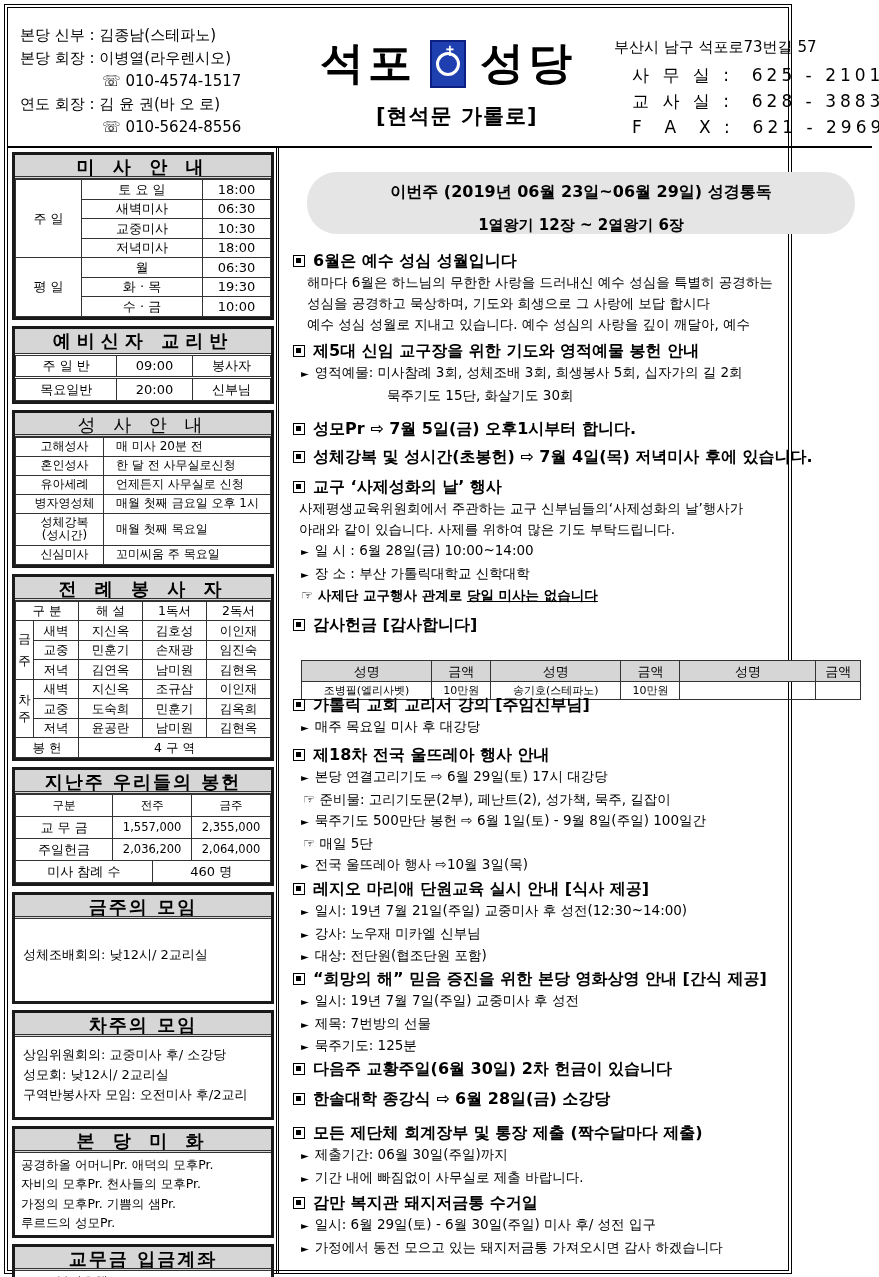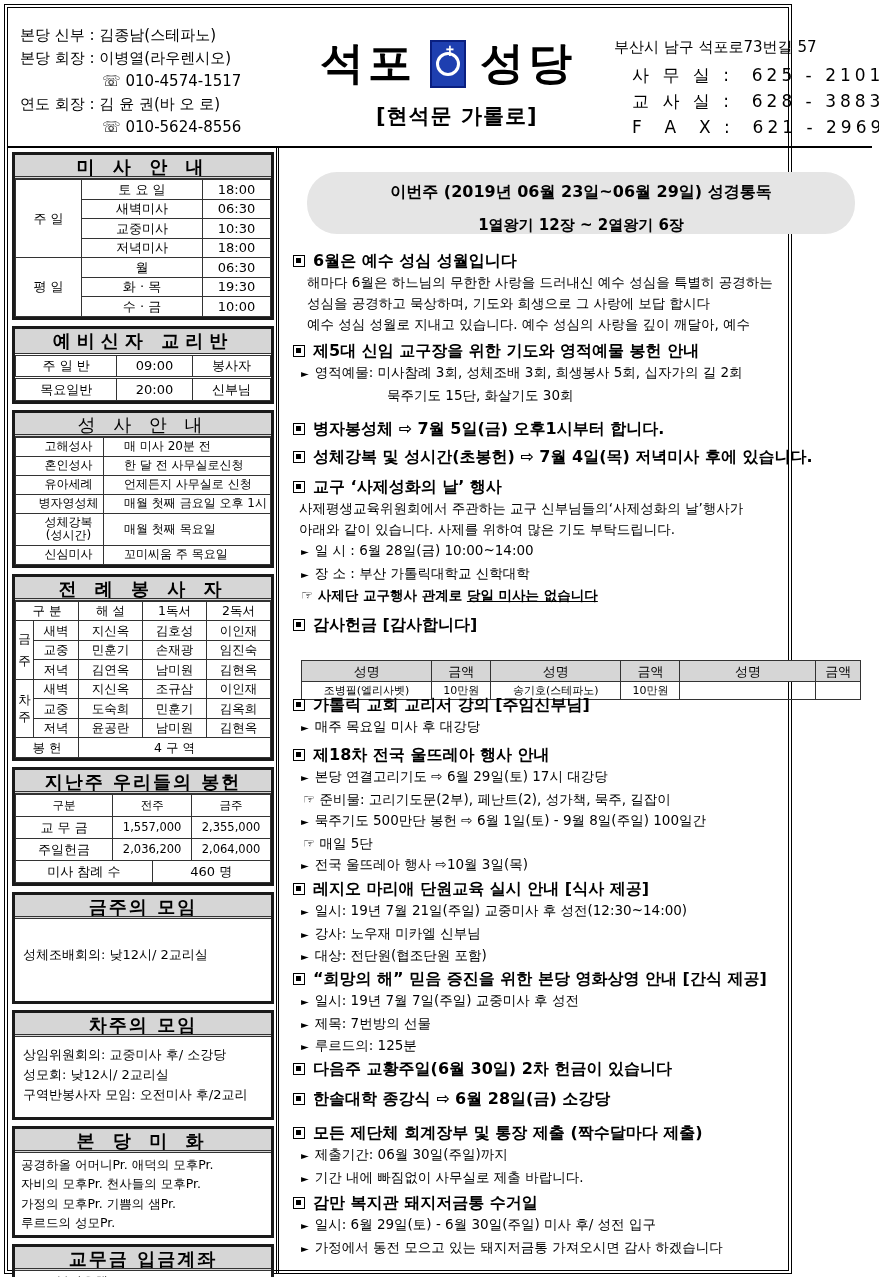--- a/index.html
+++ b/index.html
@@ -17,21 +17,21 @@
 .hr{position:absolute;left:606px;top:26px;font-size:15px;line-height:26px}
 .hr .addr{margin-bottom:2px}
 .hr .tel{font-size:17px;letter-spacing:4px;padding-left:18px;white-space:pre}
 .left{position:absolute;left:4px;top:144px;width:262px}
 .box{border:3px solid #1a1a1a;margin-bottom:6px;background:#fff}
 .box .bh{background:#d6d6d6;border-bottom:3px double #333;text-align:center;font-weight:bold;font-size:18px;letter-spacing:6px;height:24px;line-height:23px}
 table{border-collapse:collapse;width:100%}
 td{border:1px solid #333;font-size:13px;text-align:center;height:19px;line-height:17px;padding:0 2px}
 .mass td{height:19.5px}
 .catech td{height:23px;border-top:3px double #333}
-.sacr td{font-size:12px;height:19px;text-align:left;padding-left:20px}
+.sacr td{font-size:12px;height:19px;text-align:left;padding-left:12px}
 .sacr td:first-child{text-align:center}
 .serv td{font-size:12.5px;height:19.5px}
 .off td{font-size:11.5px;height:22px}
 .meet{font-size:13px;padding:8px 8px;line-height:20px}
 .flower{font-size:12.5px;padding:2px 6px;line-height:19.5px}
 .acct{font-size:13px;padding:2px 6px;text-align:center;line-height:17px}
 .right{position:absolute;left:268px;top:140px;width:596px;height:1126px;border-left:3px double #000}
 .bible{position:absolute;left:28px;top:24px;width:548px;height:62px;background:#e5e5e5;border-radius:30px;text-align:center;font-weight:bold}
 .bible .l1{font-size:16px;margin-top:10px}
 .bible .l2{font-size:15px;margin-top:13px}
@@ -304,21 +304,21 @@
           <span class="sq"></span>
           <span>제5대 신임 교구장을 위한 기도와 영적예물 봉헌 안내</span>
         </div>
    <div class="b"><span class="tri">►</span><span>영적예물: 미사참례 3회, 성체조배 3회, 희생봉사 5회, 십자가의 길 2회</span></div>
    <div class="b" style="padding-left:94px">묵주기도 15단, 화살기도 30회</div>
   </div>
 
   <div class="sec" style="top:270px">
    <div class="sh">
           <span class="sq"></span>
-          <span>병자봉성체 ⇨ 7월 5일(금) 오후1시부터 합니다.</span>
+          <span>성모Pr ⇨ 7월 5일(금) 오후1시부터 합니다.</span>
         </div>
   </div>
   <div class="sec" style="top:298px">
    <div class="sh">
           <span class="sq"></span>
           <span>성체강복 및 성시간(초봉헌) ⇨ 7월 4일(목) 저녁미사 후에 있습니다.</span>
         </div>
   </div>
 
   <div class="sec" style="top:328px">
@@ -390,21 +390,21 @@
    <div class="b"><span class="tri">►</span><span>대상: 전단원(협조단원 포함)</span></div>
   </div>
 
   <div class="sec" style="top:820px">
    <div class="sh">
           <span class="sq"></span>
           <span> “희망의 해” 믿음 증진을 위한 본당 영화상영 안내 [간식 제공]</span>
         </div>
    <div class="b"><span class="tri">►</span><span>일시: 19년 7월 7일(주일) 교중미사 후 성전</span></div>
    <div class="b"><span class="tri">►</span><span>제목: 7번방의 선물</span></div>
-   <div class="b"><span class="tri">►</span><span>루르드의: 125분</span></div>
+   <div class="b"><span class="tri">►</span><span>묵주기도: 125분</span></div>
   </div>
 
   <div class="sec" style="top:910px">
    <div class="sh">
           <span class="sq"></span>
           <span>다음주 교황주일(6월 30일) 2차 헌금이 있습니다</span>
         </div>
   </div>
   <div class="sec" style="top:940px">
    <div class="sh">

